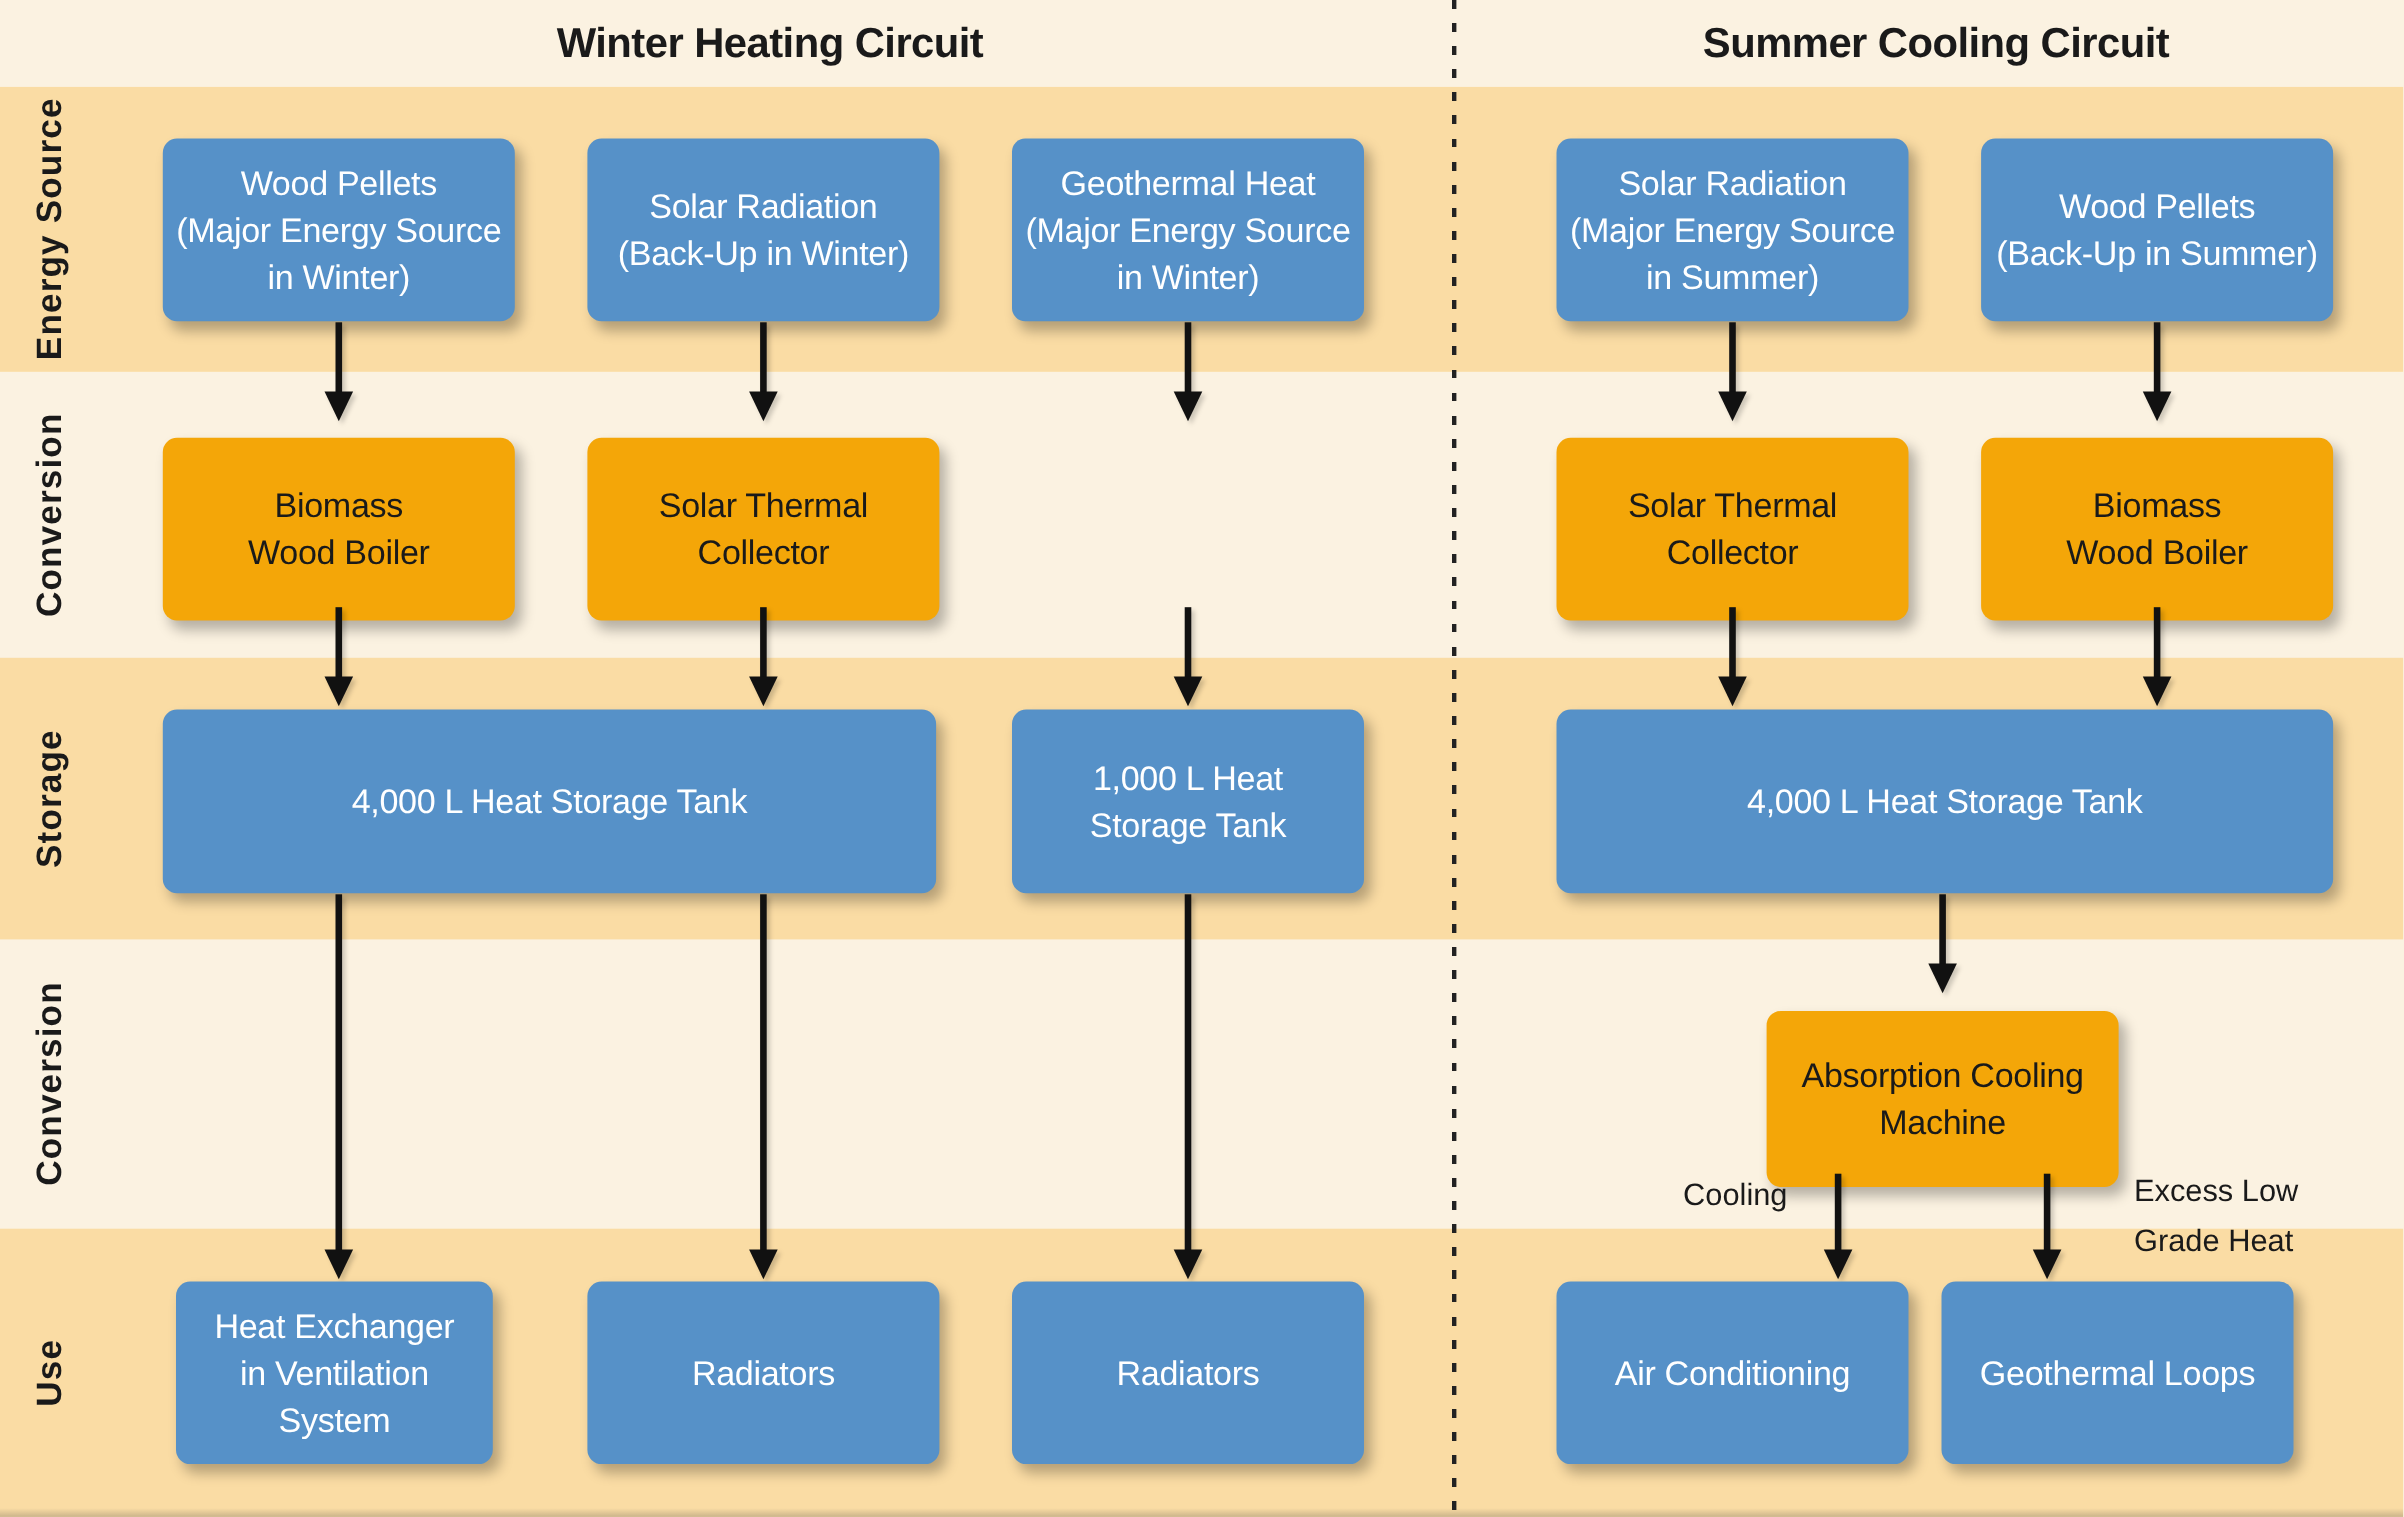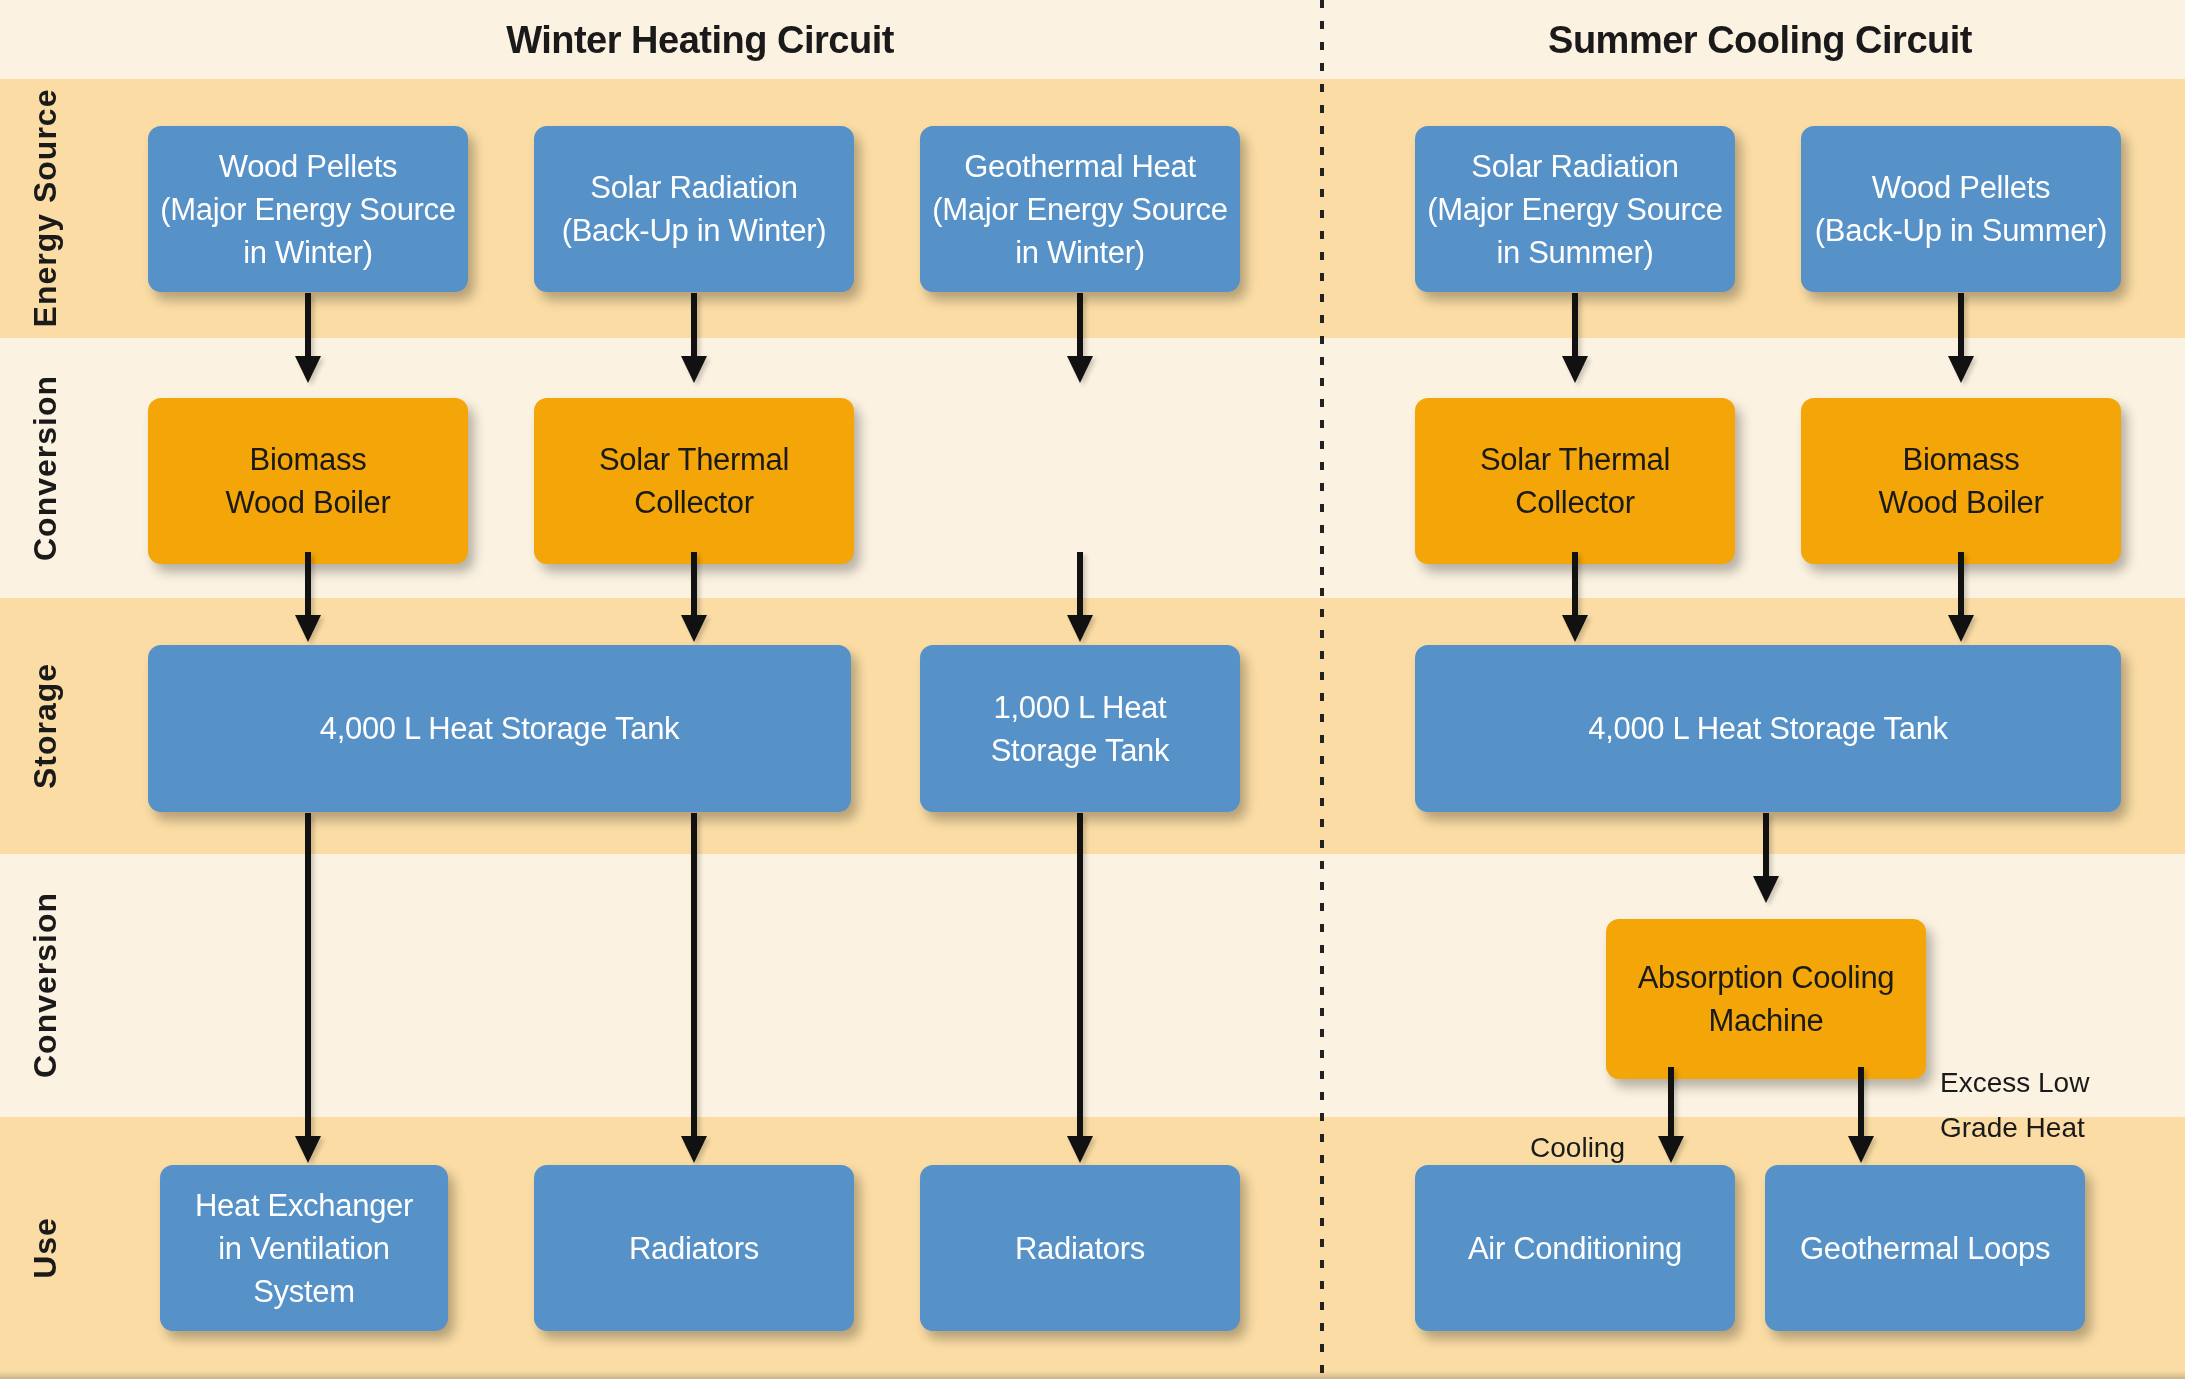--- a/index.html
+++ b/index.html
@@ -81,21 +81,21 @@
     content:"";position:absolute;left:50%;transform:translateX(-50%);
     bottom:0;width:0;height:0;
     border-left:13px solid transparent;border-right:13px solid transparent;
     border-top:27px solid var(--arrow,#111);
   }
   .flow-label{
     position:absolute;
     font-size:28px;line-height:45px;color:var(--text-dark,#1A1A1A);
     white-space:pre-line;
   }
-  .flow-label.cooling{left:1405px;width:220px;top:1125px;text-align:right;}
+  .flow-label.cooling{left:1405px;width:220px;top:1063px;text-align:right;}
   .flow-label.excess{left:1908px;width:260px;top:1060px;text-align:left;margin-left:32px;}
 </style>
 </head>
 <body>
 
 <div class="canvas">
 
   <div class="band b-energy"></div>
   <div class="band b-storage"></div>
   <div class="band b-use"></div>
@@ -114,21 +114,21 @@
 
   <div class="node blue" style="left:148px;top:126px;width:320px;height:166px;">
     <span class="box-label">Wood Pellets
 (Major Energy Source
 in Winter)</span>
   </div>
   <div class="node blue" style="left:534px;top:126px;width:320px;height:166px;">
     <span class="box-label">Solar Radiation
 (Back-Up in Winter)</span>
   </div>
-  <div class="node blue" style="left:920px;top:126px;width:320px;height:166px;">
+  <div class="node blue" style="left:920px;top:126px;width:320px;height:166px;border-radius:12px;">
     <span class="box-label">Geothermal Heat
 (Major Energy Source
 in Winter)</span>
   </div>
   <div class="node blue" style="left:1415px;top:126px;width:320px;height:166px;">
     <span class="box-label">Solar Radiation
 (Major Energy Source
 in Summer)</span>
   </div>
   <div class="node blue" style="left:1801px;top:126px;width:320px;height:166px;">

